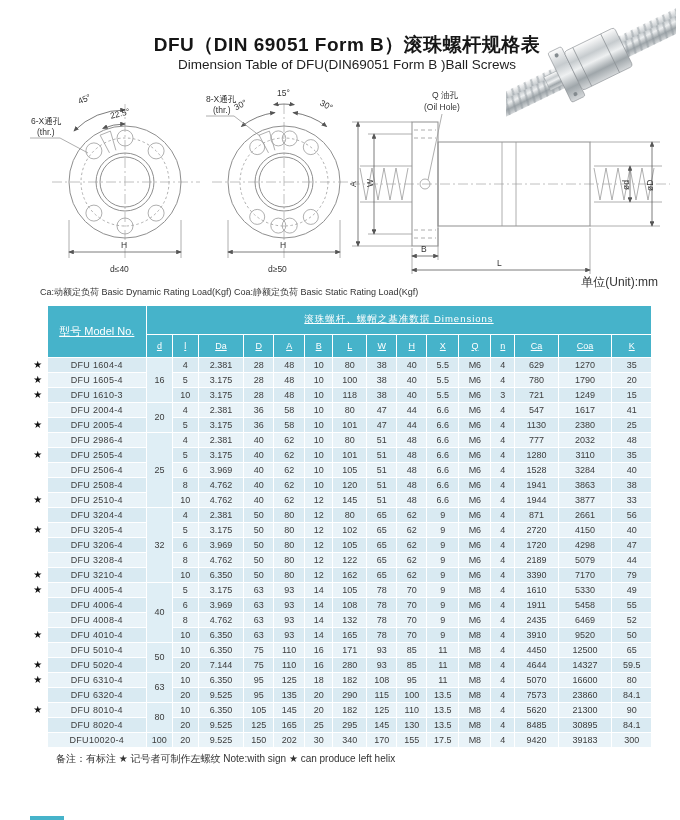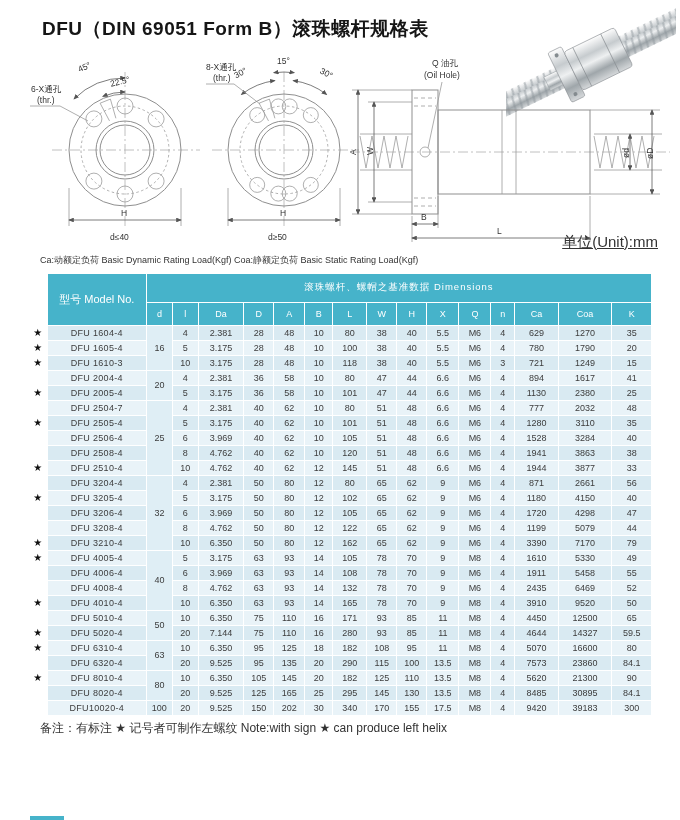--- a/index.html
+++ b/index.html
@@ -1,62 +1,63 @@
 <!DOCTYPE html>
 <html style="--hdr: #46b3ca;"><head>
 <meta charset="utf-8">
 <style>
   html,body{margin:0;padding:0;}
   body{
     width:680px;height:820px;background:#ffffff;position:relative;overflow:hidden;
     font-family:"Liberation Sans","DejaVu Sans",sans-serif;color:#222;
   }
   .page{padding:10px 28px 0 28px;position:relative;}
-  .title-block{margin:8px 0 0 14px;}
+  .title-block{margin:24px 0 0 14px;text-align:center;}
   .title-zh{font-size:19px;font-weight:bold;color:#161616;letter-spacing:.5px;line-height:1.15;}
   .title-en{font-size:13.5px;color:#1e1e1e;margin-top:1px;}
   
   .drawings{position:relative;height:212px;margin-top:2px;}
   .dsvg{position:absolute;}
   svg .solid{fill:none;stroke:#8f8f8f;stroke-width:1;}
   svg .thin{fill:none;stroke:#9a9a9a;stroke-width:.8;}
   svg .cdash{fill:none;stroke:#b0b0b0;stroke-width:.8;stroke-dasharray:10 3 2 3;}
   svg .dot{fill:none;stroke:#a6a6a6;stroke-width:.9;stroke-dasharray:2.5 2.5;}
   svg .dash{fill:none;stroke:#9a9a9a;stroke-width:.8;stroke-dasharray:4 3;}
   svg .dim{fill:none;stroke:#5a5a5a;stroke-width:.8;}
   svg text{fill:#333;font-family:"Liberation Sans","DejaVu Sans",sans-serif;font-size:8.5px;}
   .photo{position:absolute;top:6px;right:4px;}
   
   .legend{position:relative;margin:0 0 5px 12px;font-size:9px;color:#333;line-height:1.55;}
-  .legend .unit{position:absolute;right:-6px;bottom:15px;font-size:15px;color:#333;text-decoration:underline;}
+  .legend .unit{position:absolute;right:-6px;bottom:8px;font-size:12px;color:#333;}
   
   table.spec{border-collapse:collapse;table-layout:fixed;width:624px;}
   table.spec th,table.spec td{border:1px solid #ffffff;text-align:center;overflow:hidden;white-space:nowrap;}
-  th.head{background:var(--hdr);color:#fff;font-weight:normal;font-size:9px;}
+  th.head{background:var(--hdr);color:#fff;font-weight:normal;font-size:9px;text-decoration:underline;}
   th.dims-h{font-size:9.5px;height:26px;letter-spacing:1px;}
   th.model-h{font-size:11px;}
   th.col-h{height:20px;}
   th.blank{background:#fff;border:1px solid #fff;}
   td{font-size:9px;color:#3c3c3c;height:14px;padding:0 1px;}
   tr.row-a td{background:#d9eaf2;}
   tr.row-b td{background:#e9f3f8;}
   td.star-cell{background:#fff !important;border-color:#fff;font-size:10px;color:#111;padding:0;}
   td.d-cell{background:#dfeef5 !important;}
   td.model-cell{letter-spacing:.3px;}
   
-  .footnote{margin:4px 0 0 12px;font-size:12px;color:#333;}
+  .footnote{margin:4px 0 0 28px;font-size:10px;color:#333;}
   .bottom-sliver{position:absolute;left:30px;bottom:0;width:34px;height:4px;background:var(--hdr);}
 </style>
 </head>
 <body>
 
 <div class="page">
 
   <div class="title-block">
     <div class="title-zh">DFU（DIN 69051 Form B）滚珠螺杆规格表</div>
+    <div class="title-en">Dimension Table of DFU(DIN69051 Form B )Ball Screws</div>
   </div>
 
   <svg class="photo" width="170" height="112" viewBox="0 0 170 112">
     <defs>
       <linearGradient id="metal" x1="0" y1="0" x2="0" y2="1">
         <stop offset="0" stop-color="#fdfdfd"></stop>
           <stop offset=".3" stop-color="#c6cbce"></stop>
         <stop offset=".5" stop-color="#eef0f1"></stop>
           <stop offset=".75" stop-color="#9fa6aa"></stop>
         <stop offset="1" stop-color="#d6d9db"></stop>
@@ -318,21 +319,21 @@
           <td>2.381</td>
           <td>36</td>
           <td>58</td>
           <td>10</td>
           <td>80</td>
           <td>47</td>
           <td>44</td>
           <td>6.6</td>
           <td>M6</td>
           <td>4</td>
-          <td>894</td>
+          <td>547</td>
           <td>1617</td>
           <td>41</td>
         </tr>
         <tr class="row-a">
           <td class="star-cell">★</td>
           <td class="model-cell">DFU 2005-4</td>
           <td>5</td>
           <td>3.175</td>
           <td>36</td>
           <td>58</td>
@@ -342,21 +343,21 @@
           <td>44</td>
           <td>6.6</td>
           <td>M6</td>
           <td>4</td>
           <td>1130</td>
           <td>2380</td>
           <td>25</td>
         </tr>
         <tr class="row-b">
           <td class="star-cell"></td>
-          <td class="model-cell">DFU 2504-7</td>
+          <td class="model-cell">DFU 2986-4</td>
           <td rowspan="5" class="d-cell">25</td>
           <td>4</td>
           <td>2.381</td>
           <td>40</td>
           <td>62</td>
           <td>10</td>
           <td>80</td>
           <td>51</td>
           <td>48</td>
           <td>6.6</td>
@@ -464,21 +465,21 @@
           <td>3.175</td>
           <td>50</td>
           <td>80</td>
           <td>12</td>
           <td>102</td>
           <td>65</td>
           <td>62</td>
           <td>9</td>
           <td>M6</td>
           <td>4</td>
-          <td>1180</td>
+          <td>2720</td>
           <td>4150</td>
           <td>40</td>
         </tr>
         <tr class="row-a">
           <td class="star-cell"></td>
           <td class="model-cell">DFU 3206-4</td>
           <td>6</td>
           <td>3.969</td>
           <td>50</td>
           <td>80</td>
@@ -500,21 +501,21 @@
           <td>4.762</td>
           <td>50</td>
           <td>80</td>
           <td>12</td>
           <td>122</td>
           <td>65</td>
           <td>62</td>
           <td>9</td>
           <td>M6</td>
           <td>4</td>
-          <td>1199</td>
+          <td>2189</td>
           <td>5079</td>
           <td>44</td>
         </tr>
         <tr class="row-a">
           <td class="star-cell">★</td>
           <td class="model-cell">DFU 3210-4</td>
           <td>10</td>
           <td>6.350</td>
           <td>50</td>
           <td>80</td>

